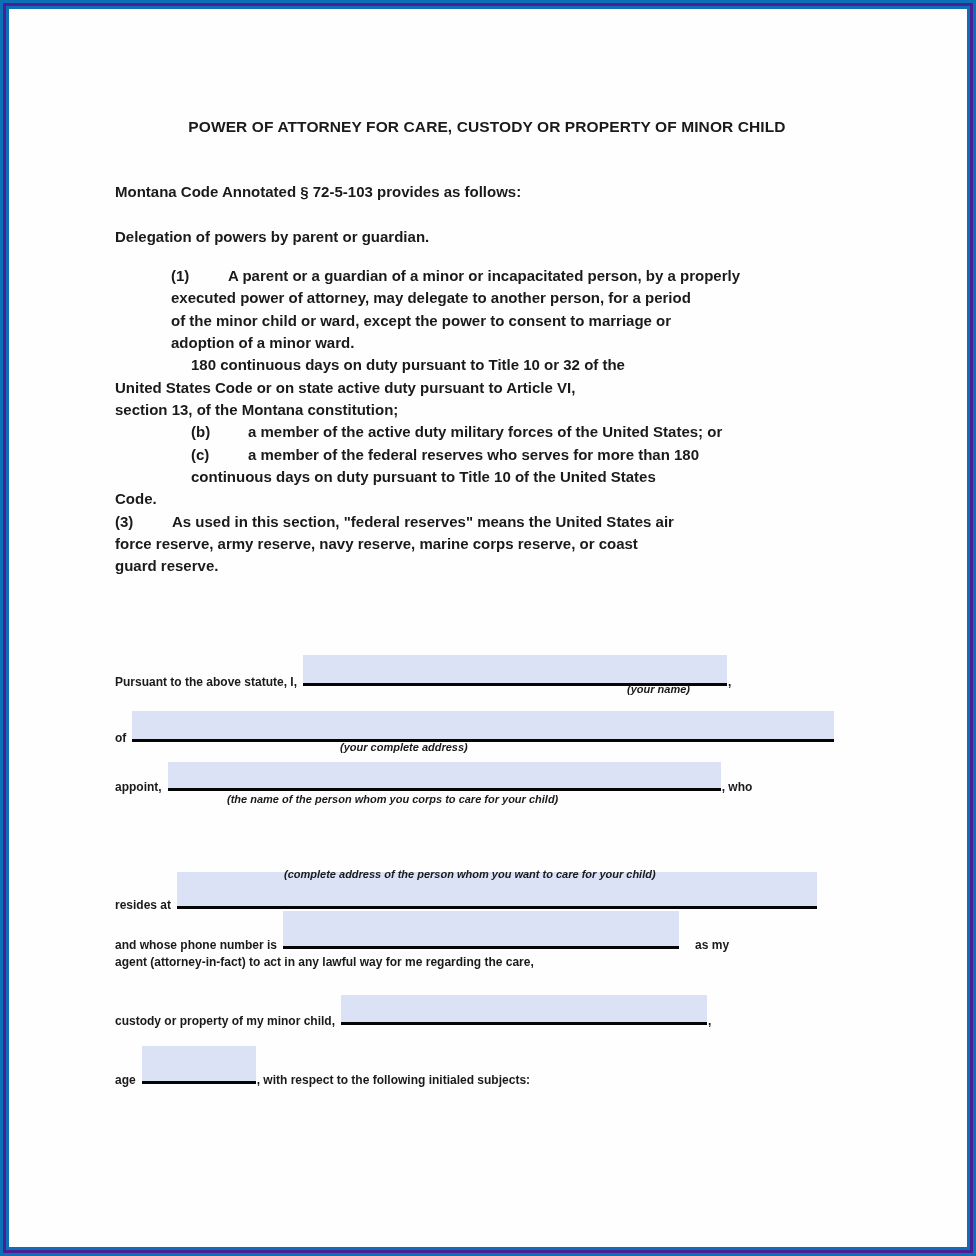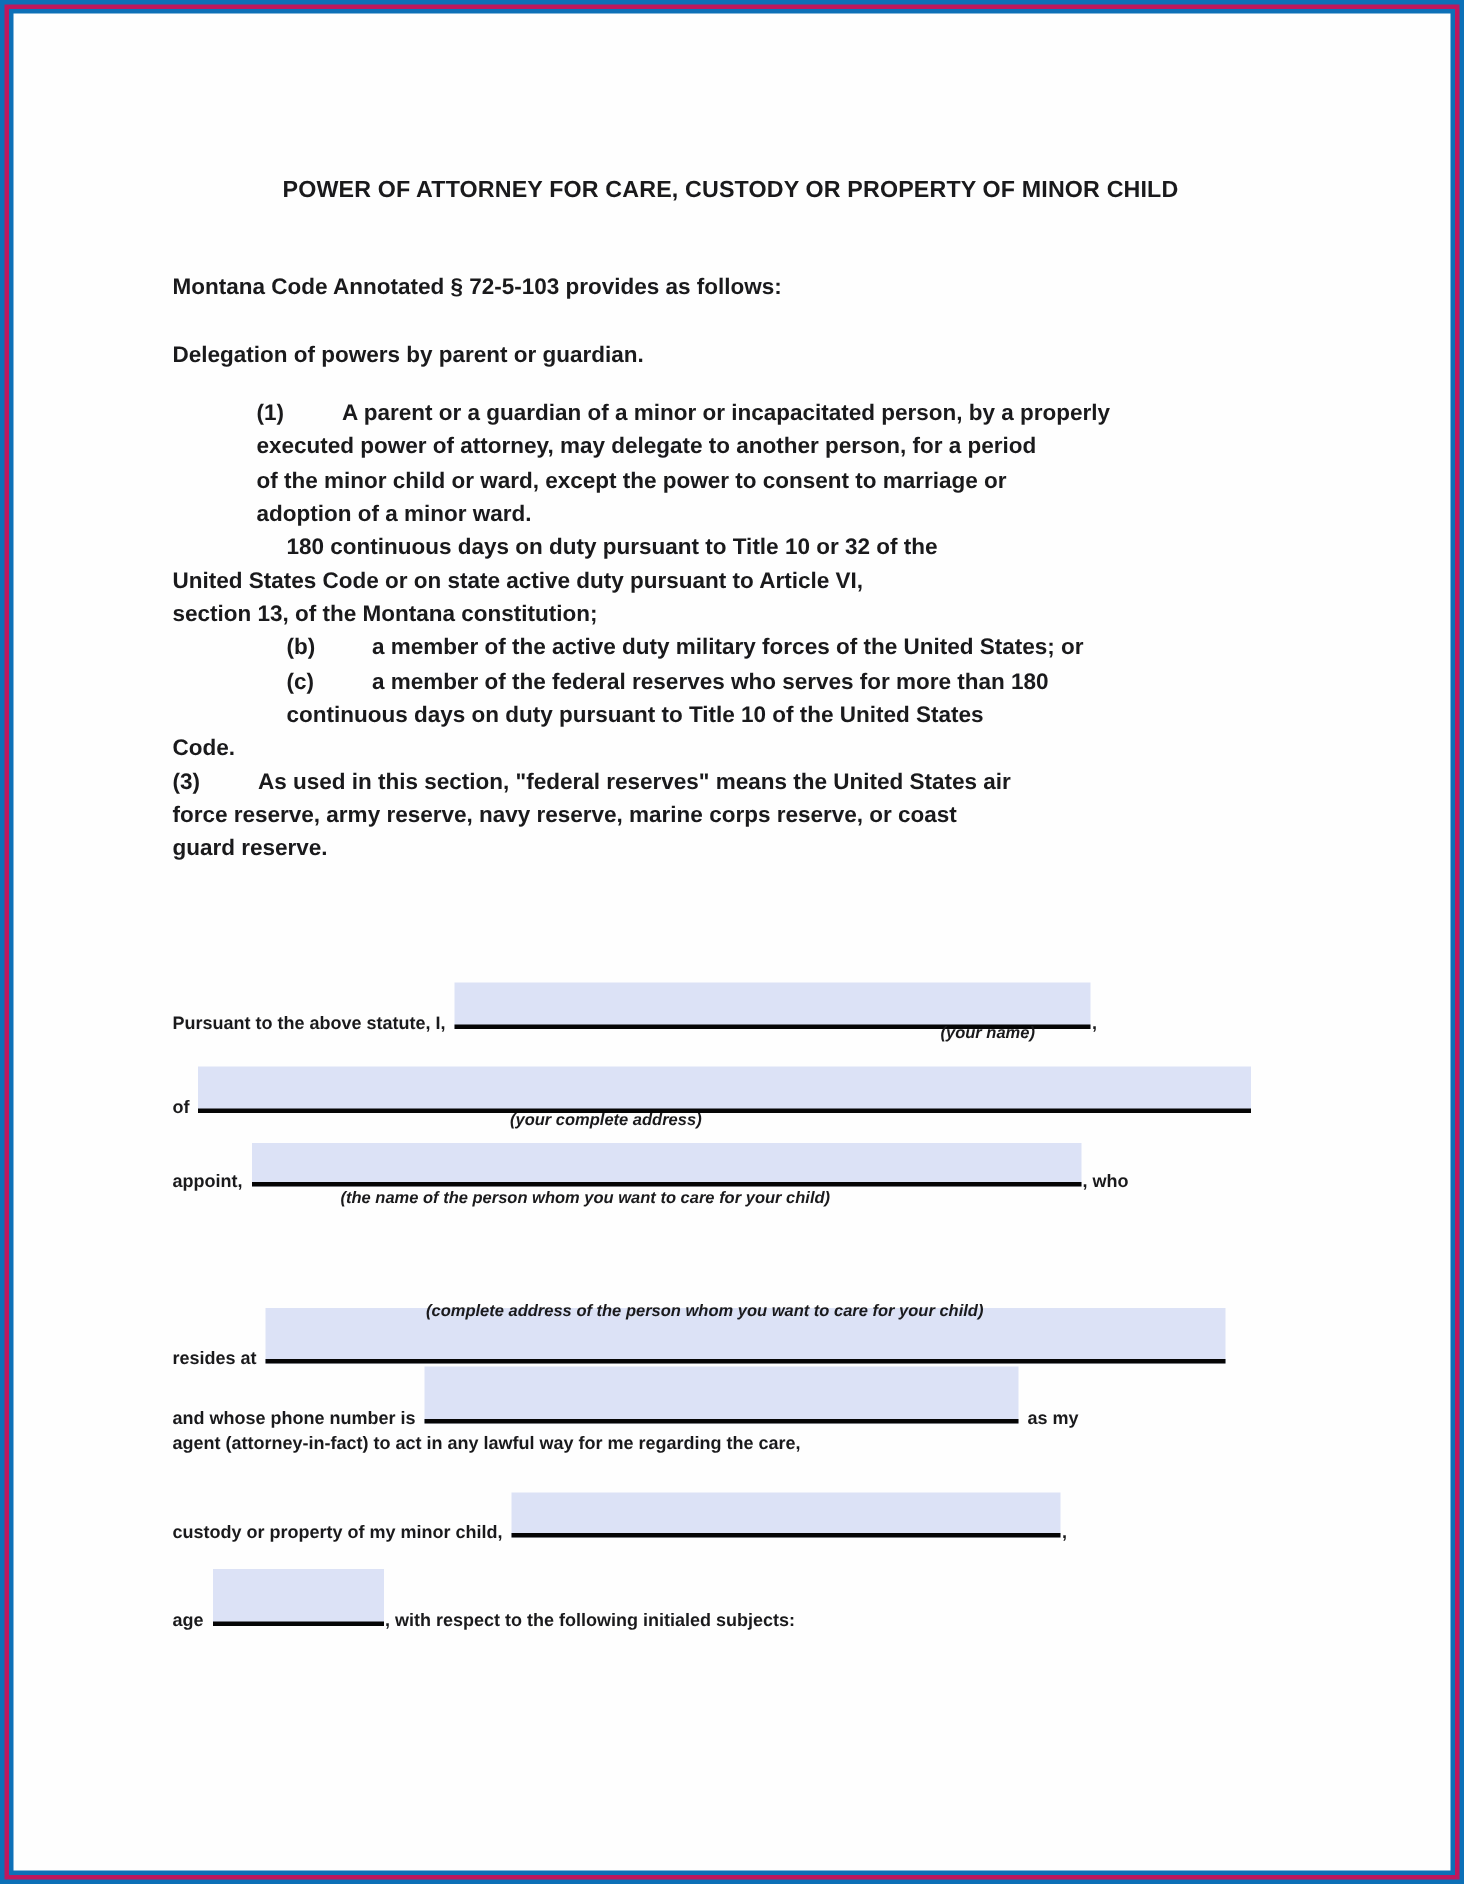--- a/index.html
+++ b/index.html
@@ -1,18 +1,18 @@
 <!DOCTYPE html>
 <html><head>
 <meta charset="utf-8">
 <style>
   html,body{margin:0;padding:0;background:#fff;}
   body{width:976px;height:1256px;font-family:"Liberation Sans",sans-serif;-webkit-font-smoothing:antialiased;}
   .frame{box-sizing:border-box;width:976px;height:1256px;background:#0d70b7;padding:3px;}
-  .frame-black{box-sizing:border-box;width:100%;height:100%;background:#be185d;padding:3px;}
+  .frame-black{box-sizing:border-box;width:100%;height:100%;background:#4c1d95;padding:3px;}
   .page{box-sizing:border-box;position:relative;width:100%;height:100%;background:#fefefe;border:3px solid #0d70b7;overflow:hidden;}
   .content{position:absolute;left:106px;top:0;width:744px;color:#1a1a1c;font-weight:700;}
   .title{position:absolute;top:109px;left:0;width:100%;text-align:center;font-size:15.5px;letter-spacing:.1px;white-space:nowrap;}
   .para{position:absolute;left:0;font-size:15px;white-space:nowrap;}
   .intro{top:174px;}
   .sechead{top:219px;}
   .statute{position:absolute;left:0;top:256px;font-size:15px;line-height:22.33px;white-space:nowrap;}
   .i0{padding-left:0;}
   .i1{padding-left:56px;}
   .i2{padding-left:76px;}
@@ -22,21 +22,21 @@
   .fl5{top:902px;} .fl6{top:942px;} .fl7{top:986px;} .fl8{top:1037px;}
   .fld{display:inline-block;background:#dce2f6;border-bottom:3px solid #050505;margin-left:6px;vertical-align:baseline;}
   .f1{width:424px;height:28px;}
   .f2{width:702px;height:28px;}
   .f3{width:553px;height:26px;}
   .f4{width:640px;height:34px;}
   .f5{width:396px;height:35px;}
   .f7{width:366px;height:27px;}
   .f8{width:114px;height:35px;}
   .post{margin-left:1px;}
-  .post-gap{margin-left:6px;}
+  .post-gap{margin-left:16px;}
   .caption{position:absolute;font-size:11px;font-style:italic;font-weight:700;white-space:nowrap;color:#1a1a1c;}
   .c1{top:674px;left:512px;}
   .c2{top:732px;left:225px;}
   .c3{top:784px;left:112px;}
   .c4{top:859px;left:169px;}
 </style>
 </head>
 <body>
 
 <div class="frame">
@@ -66,21 +66,21 @@
           <div class="i0"><span>guard reserve.</span></div>
         </div>
 
         <div class="fline fl1"><span>Pursuant to the above statute, I,</span><span class="fld f1"></span><span class="post">,</span></div>
         <div class="caption c1">(your name)</div>
 
         <div class="fline fl2"><span>of</span><span class="fld f2"></span></div>
         <div class="caption c2">(your complete address)</div>
 
         <div class="fline fl3"><span>appoint,</span><span class="fld f3"></span><span class="post">, who</span></div>
-        <div class="caption c3">(the name of the person whom you want to care for your child)</div>
+        <div class="caption c3">(the name of the person whom you corps to care for your child)</div>
 
         <div class="fline fl4"><span>resides at</span><span class="fld f4"></span></div>
         <div class="caption c4">(complete address of the person whom you want to care for your child)</div>
 
         <div class="fline fl5"><span>and whose phone number is</span><span class="fld f5"></span><span class="post post-gap">as my</span></div>
 
         <div class="fline fl6">agent (attorney-in-fact) to act in any lawful way for me regarding the care,</div>
 
         <div class="fline fl7"><span>custody or property of my minor child,</span><span class="fld f7"></span><span class="post">,</span></div>
 

